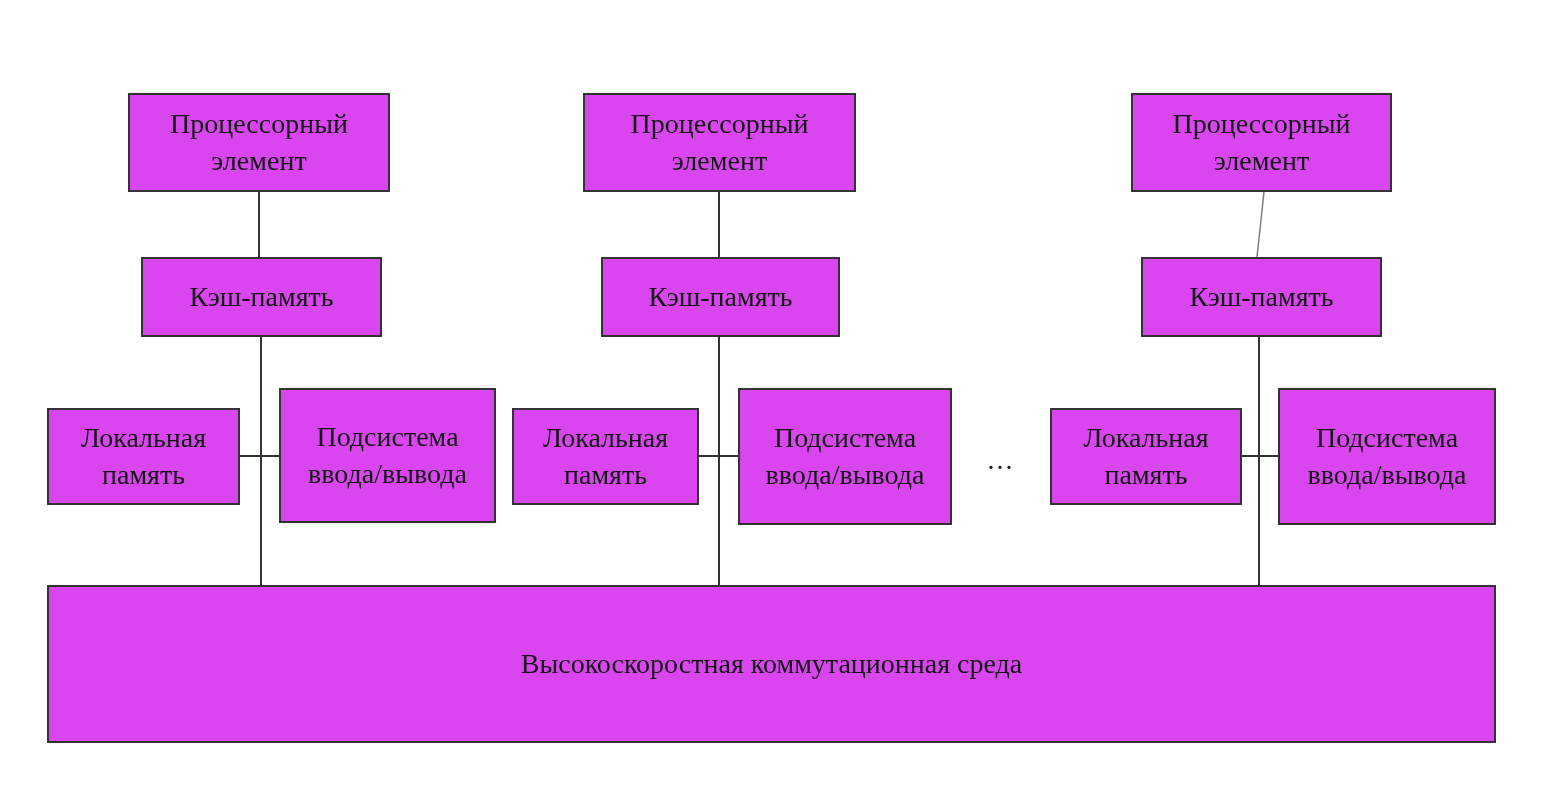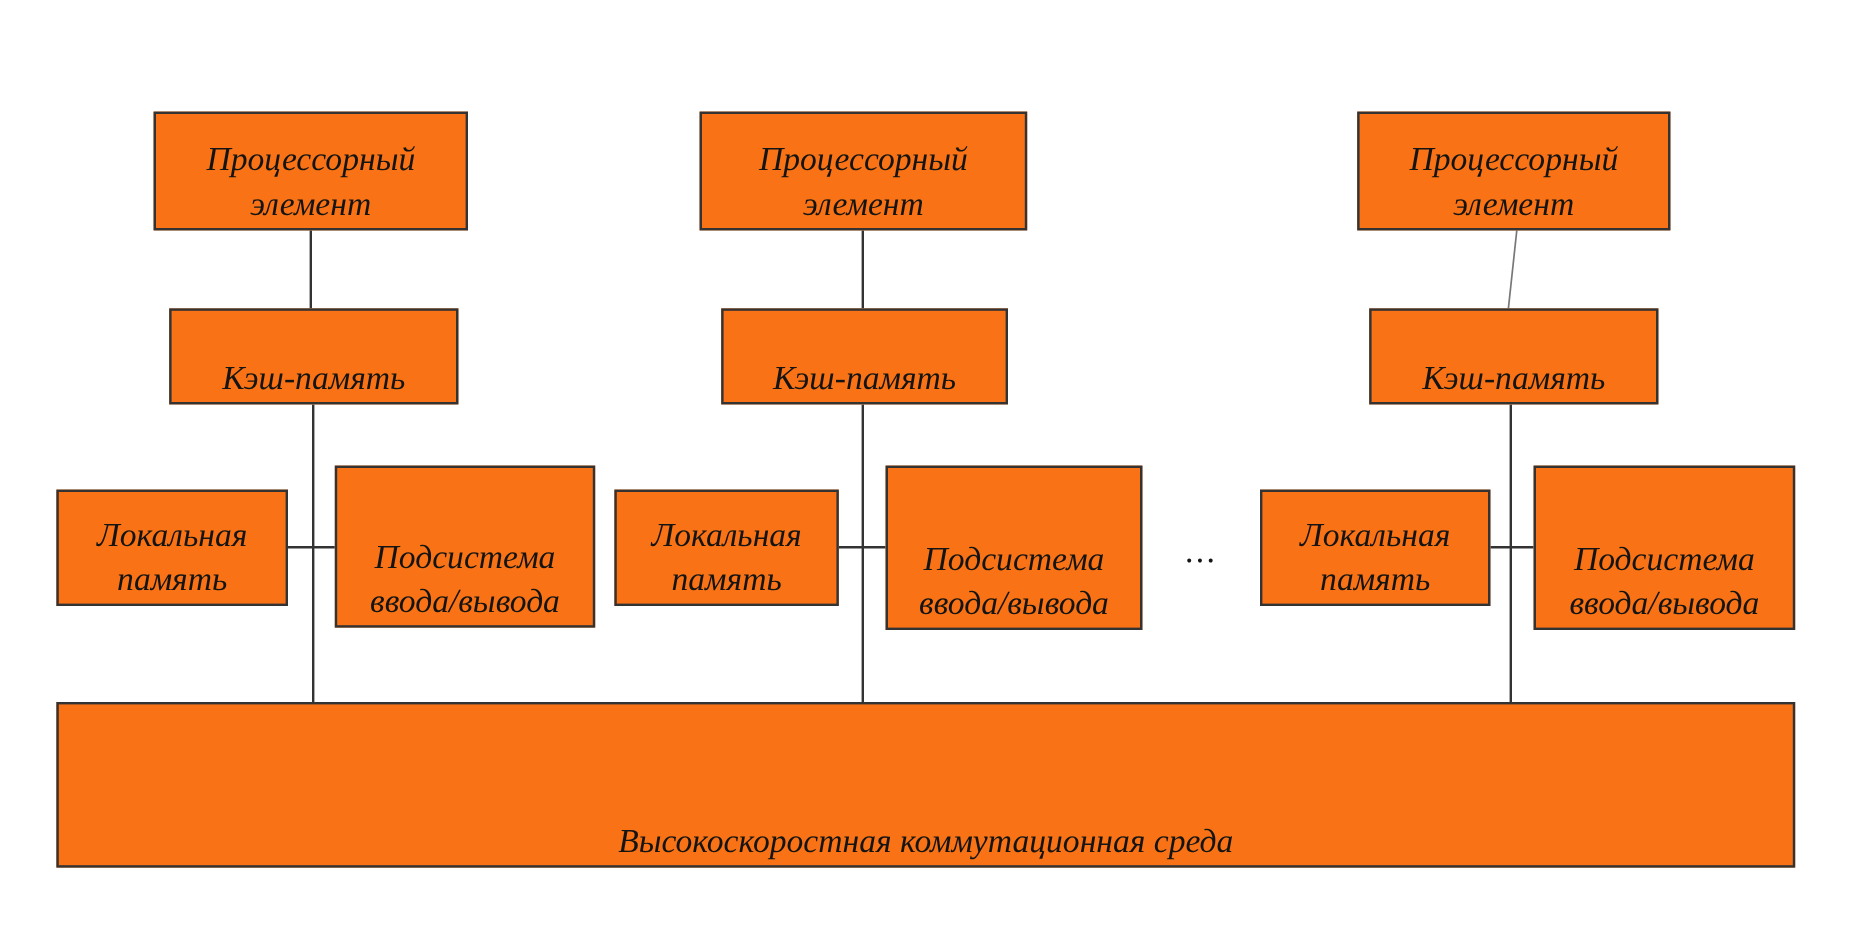--- a/index.html
+++ b/index.html
@@ -20,28 +20,27 @@
     position: absolute;
     left: 0;
     top: 0;
     width: 1542px;
     height: 788px;
   }
   .box {
     position: absolute;
     box-sizing: border-box;
     border: 2px solid #333333;
-    background: #f97316;
+    background: #d946ef;
     display: flex;
-    align-items: flex-end;
+    align-items: center;
     justify-content: center;
     text-align: center;
     font-size: 28px;
     line-height: 1.32;
-    font-style: italic;
   }
   .box .label { padding: 0 8px; }
 
   
   .pe-1 { left: 128px; top: 93px;  width: 262px; height: 99px; }
   .ca-1 { left: 141px; top: 257px; width: 241px; height: 80px; }
   .lm-1 { left: 47px;  top: 408px; width: 193px; height: 97px; }
   .io-1 { left: 279px; top: 388px; width: 217px; height: 135px; }
   
   .pe-2 { left: 583px; top: 93px;  width: 273px; height: 99px; }
@@ -51,21 +50,21 @@
   
   .pe-3 { left: 1131px; top: 93px;  width: 261px; height: 99px; }
   .ca-3 { left: 1141px; top: 257px; width: 241px; height: 80px; }
   .lm-3 { left: 1050px; top: 408px; width: 192px; height: 97px; }
   .io-3 { left: 1278px; top: 388px; width: 218px; height: 137px; }
 
   .bus {
     left: 47px;
     top: 585px;
     width: 1449px;
-    height: 138px;
+    height: 158px;
   }
 
   .ellipsis {
     position: absolute;
     left: 978px;
     top: 444px;
     width: 46px;
     text-align: center;
     font-size: 28px;
     letter-spacing: 2px;

